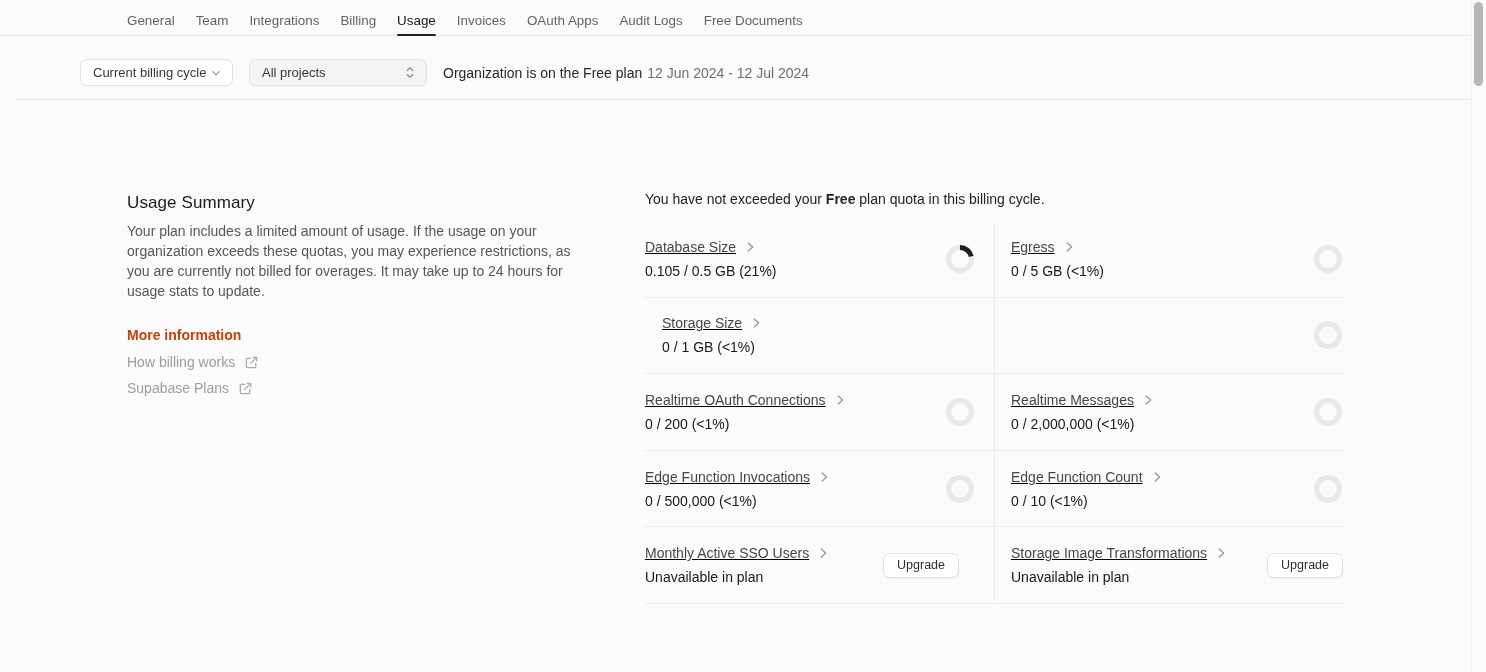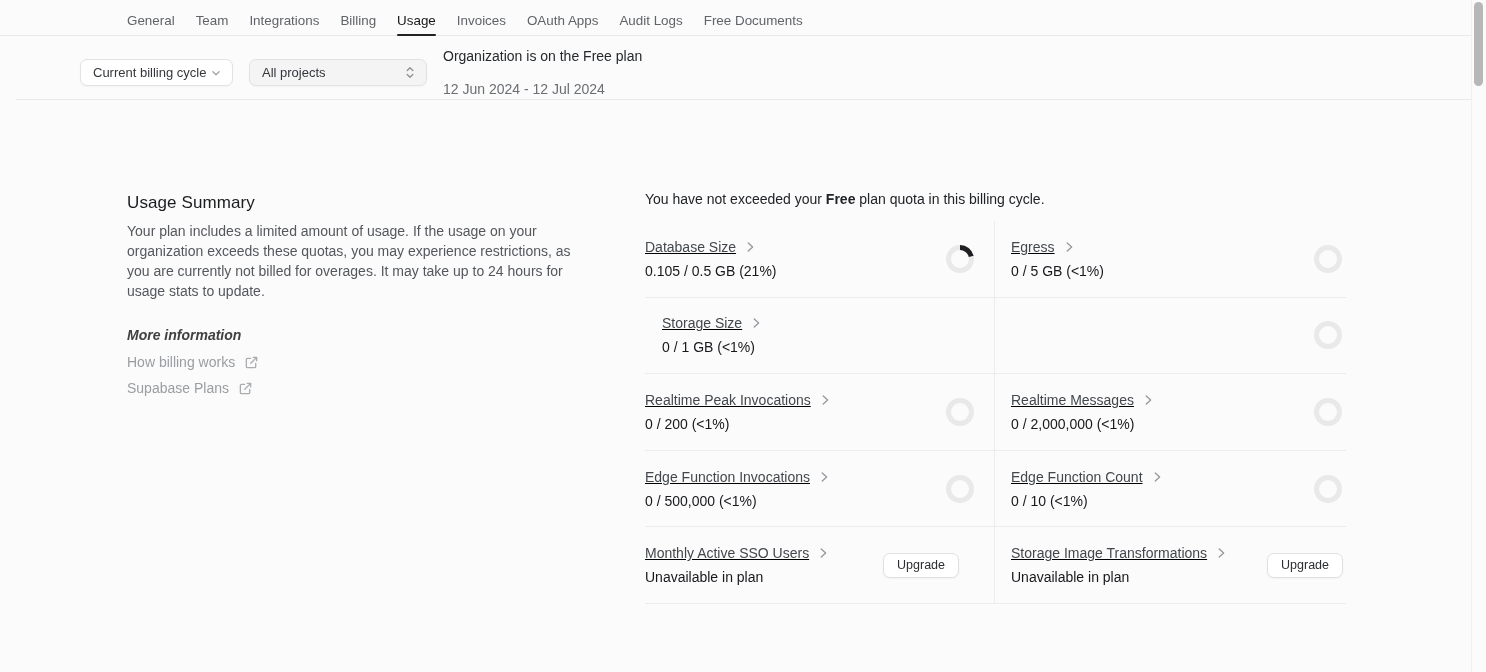--- a/index.html
+++ b/index.html
@@ -34,28 +34,28 @@
   }
   .select-btn{
     display:inline-flex;align-items:center;justify-content:space-between;
     height:27px;border:1px solid #e2e2e2;border-radius:7px;
     background:#fff;padding:0 9px 0 12px;box-sizing:border-box;
     font-size:13px;color:#33363b;cursor:pointer;
     box-shadow:0 1px 2px rgba(0,0,0,0.03);
   }
   .select-cycle{width:153px;}
   .select-projects{width:178px;background:#f4f4f5;}
-  .org-line{display:flex;align-items:baseline;gap:17px;flex-direction:column;}
+  .org-line{display:flex;align-items:baseline;gap:5px;}
   .org-plan{font-size:14px;color:#25282c;}
   .org-dates{font-size:14px;color:#6b6e73;}
   
   .summary{position:absolute;left:127px;top:193px;width:450px;}
   .summary-title{margin:0;font-size:17px;font-weight:400;color:#1a1c1e;letter-spacing:.1px;}
   .summary-desc{margin:8px 0 0 0;font-size:14px;line-height:20px;color:#54575c;}
-  .more-info{margin:26px 0 0 0;font-size:14px;font-weight:600;color:#404040;font-style:italic;}
+  .more-info{margin:26px 0 0 0;font-size:14px;font-weight:600;color:#c2410c;}
   .doc-link{display:flex;align-items:center;gap:9px;margin-top:11px;font-size:14px;color:#9a9da1;cursor:pointer;}
   .doc-link + .doc-link{margin-top:10px;}
   
   .status-line{position:absolute;left:645px;top:191px;font-size:14px;color:#202327;}
   .status-line b{font-weight:700;}
   .usage-grid{position:absolute;left:645px;top:221px;width:701px;height:383px;}
   .v-divider{position:absolute;left:349px;top:0;height:100%;width:1px;background:#ececec;}
   .u-row{height:76.6px;border-bottom:1px solid #ececec;display:flex;box-sizing:border-box;}
   .u-cell{display:flex;align-items:center;justify-content:space-between;box-sizing:border-box;}
   .u-cell.col-a{width:349px;padding-right:19px;}
@@ -189,21 +189,21 @@
         </div>
         <svg class="ring" viewBox="0 0 30 30">
           <circle cx="15" cy="15" r="11.5" fill="none" stroke="#e9e9e9" stroke-width="5"></circle>
         </svg>
       </div>
     </div>
     <div class="u-row">
       <div class="u-cell col-a">
         <div class="cell-text">
           <div class="label-row">
-            <span class="u-label">Realtime Peak Invocations</span>
+            <span class="u-label">Realtime OAuth Connections</span>
             <svg width="14" height="14" viewBox="0 0 16 16" class="chev-icon">
               <polyline points="6,3.5 11,8 6,12.5" fill="none" stroke="#94979c" stroke-width="1.5" stroke-linecap="round" stroke-linejoin="round"></polyline>
             </svg>
           </div>
           <div class="u-value">0 / 200 (&lt;1%)</div>
         </div>
         <svg class="ring" viewBox="0 0 30 30">
           <circle cx="15" cy="15" r="11.5" fill="none" stroke="#e9e9e9" stroke-width="5"></circle>
         </svg>
       </div>

